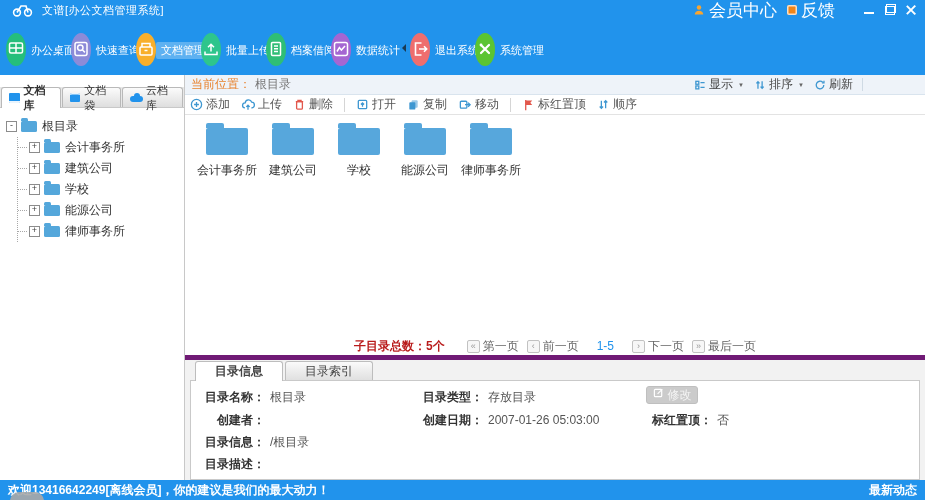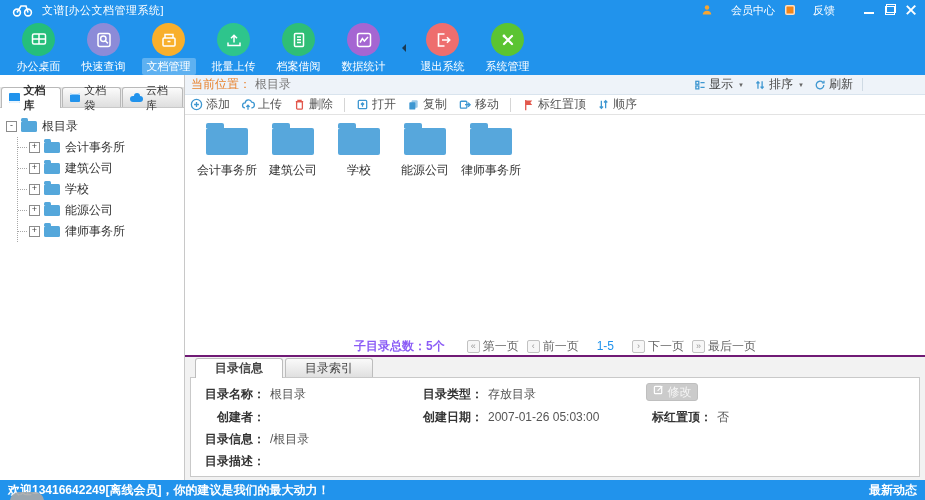--- a/index.html
+++ b/index.html
@@ -5,35 +5,35 @@
   * { margin:0; padding:0; box-sizing:border-box; }
   html,body { width:925px; height:500px; overflow:hidden; }
   body { font-family:"Liberation Sans","DejaVu Sans",sans-serif; font-size:12px; color:#333; background:#fff; }
   .app { position:relative; width:925px; height:500px; background:#fff; }
 
   
   .titlebar { position:absolute; top:0; left:0; right:0; height:20px; background:#2193EC; display:flex; align-items:center; padding:0 6px; color:#fff; }
   .logo { width:22px; height:14px; margin:0 8px 0 6px; display:flex; align-items:center; }
   .title-text { font-size:11px; letter-spacing:.5px; }
   .titlebar-right { margin-left:auto; display:flex; align-items:center; gap:10px; }
-  .tb-link { display:flex; align-items:center; gap:18px; font-size:11px; cursor:pointer; }
+  .tb-link { display:flex; align-items:center; gap:4px; font-size:17px; cursor:pointer; }
   .member-ico, .feedback-ico { display:inline-block; }
   .member-ico svg { display:block; }
   .feedback-ico { width:10px; height:10px; background:#F08519; border-radius:2px; box-shadow:inset 0 0 0 1.5px rgba(255,255,255,.75); }
   .win-btns { display:flex; align-items:center; gap:9px; margin-left:18px; margin-right:2px; }
   .win-btn { width:12px; height:12px; position:relative; cursor:pointer; }
   .btn-min::before { content:""; position:absolute; left:1px; right:1px; bottom:2px; height:2px; background:#fff; }
   .btn-restore::before { content:""; position:absolute; left:1px; bottom:1px; width:8px; height:7px; border:1.5px solid #fff; background:#2193EC; }
   .btn-restore::after { content:""; position:absolute; right:0; top:0; width:8px; height:7px; border:1.5px solid #fff; }
   .btn-close::before, .btn-close::after { content:""; position:absolute; left:5px; top:0; width:2.4px; height:12px; background:#fff; }
   .btn-close::before { transform:rotate(45deg);} .btn-close::after { transform:rotate(-45deg);}
 
   
   .toolbar { position:absolute; top:20px; left:0; right:0; height:55px; background:#2193EC; display:flex; align-items:flex-start; padding-left:6px; }
-  .tb-item { width:65px; height:55px; display:flex; flex-direction:column; align-items:center; padding-top:3px; cursor:pointer; }
+  .tb-item { width:65px; height:55px; display:flex; flex-direction:row; align-items:center; padding-top:3px; cursor:pointer; }
   .tb-ico { width:33px; height:33px; border-radius:50%; display:flex; align-items:center; justify-content:center; }
   .tb-ico svg { display:block; }
   .tb-label { margin-top:2px; font-size:11px; color:#fff; padding:1px 5px; border-radius:2px; white-space:nowrap; }
   .tb-item.active .tb-label { background:rgba(255,255,255,.28); }
   .c0{background:#25BE7B}.c1{background:#F8AF2C}.c2{background:#8C8BD8}.c3{background:#2EC58C}
   .c4{background:#2FBE76}.c5{background:#A566D2}.c6{background:#5BC432}.c7{background:#EE6E6E}
   .tb-collapse { width:14px; height:55px; display:flex; align-items:center; justify-content:center; cursor:pointer; }
   .tb-collapse::before { content:""; border:4px solid transparent; border-right-color:#1b3a52; margin-right:2px; }
 
   
@@ -77,28 +77,28 @@
   .act svg { display:block; }
   .act-sep { width:1px; height:14px; background:#D5D5D5; }
 
   .foldergrid { flex:1; display:flex; align-items:flex-start; padding:8px 0 0 10px; gap:2px; }
   .ftile { width:64px; display:flex; flex-direction:column; align-items:center; cursor:pointer; }
   .big-folder { width:42px; height:27px; background:#57A7DC; border-radius:2px; position:relative; margin-top:5px; }
   .big-folder::before { content:""; position:absolute; top:-5px; left:0; width:18px; height:5px; background:#57A7DC; border-radius:2px 2px 0 0; }
   .ftile-label { margin-top:7px; font-size:12px; color:#333; white-space:nowrap; }
 
   .pagination { height:18px; display:flex; align-items:center; justify-content:center; gap:8px; font-size:12px; color:#666; }
-  .pg-total { font-weight:bold; color:#8b5cf6; margin-right:14px; }
+  .pg-total { font-weight:bold; color:#b91c1c; margin-right:14px; }
   .pg-link { display:flex; align-items:center; gap:3px; cursor:pointer; }
   .pg-range { color:#2193EC; margin:0 10px; cursor:pointer; }
   .pgico { width:13px; height:13px; border:1px solid #C2C2C2; border-radius:2px; background:#F7F7F7; color:#999; font-size:9px; line-height:11px; text-align:center; display:inline-block; }
   .pgi-first::before{content:"«"} .pgi-prev::before{content:"‹"} .pgi-next::before{content:"›"} .pgi-last::before{content:"»"}
 
   
-  .infopanel { height:125px; background:#F2F2F2; border-top:2px solid #701a75; }
+  .infopanel { height:125px; background:#F2F2F2; border-top:5px solid #701a75; }
   .info-tabs { height:20px; display:flex; align-items:flex-end; padding-left:10px; }
   .itab { width:88px; height:19px; display:flex; align-items:center; justify-content:center; font-size:12px; color:#444;
           background:linear-gradient(#FAFAFA,#E0E0E0); border:1px solid #BDBDBD; border-bottom:none; border-radius:3px 3px 0 0; margin-right:2px; cursor:pointer; }
   .itab.active { background:#fff; font-weight:bold; height:20px; position:relative; z-index:2; margin-bottom:-1px; }
   .info-body { position:relative; margin:0 5px 3px 5px; height:100px; background:#fff; border:1px solid #C9C9C9; font-size:12px; }
   .irow { position:absolute; left:0; right:0; display:flex; align-items:center; height:20px; }
   .icol1 { width:230px; padding-left:12px; } .icol2 { width:225px; } .icol3 { flex:1; }
   .ilabel { display:inline-block; min-width:62px; text-align:right; font-weight:bold; color:#333; }
   .ivalue { margin-left:5px; color:#555; }
   .modify-btn { position:absolute; left:455px; top:5px; width:52px; height:18px; background:#CBCBCB; border:1px solid #BFBFBF; border-radius:3px;

